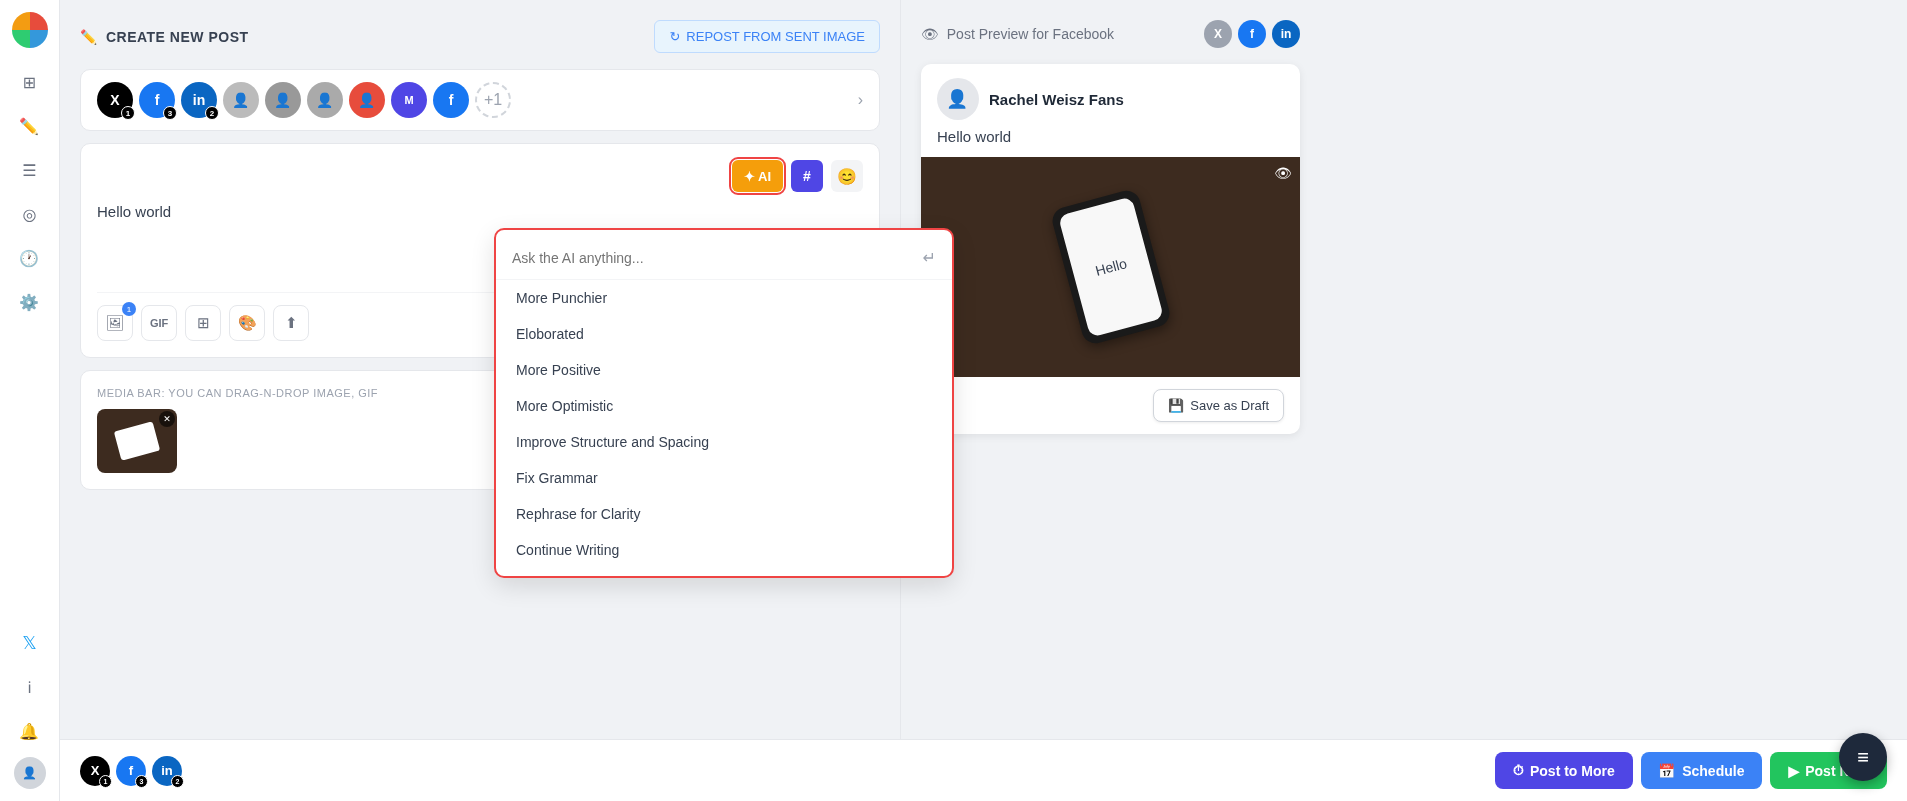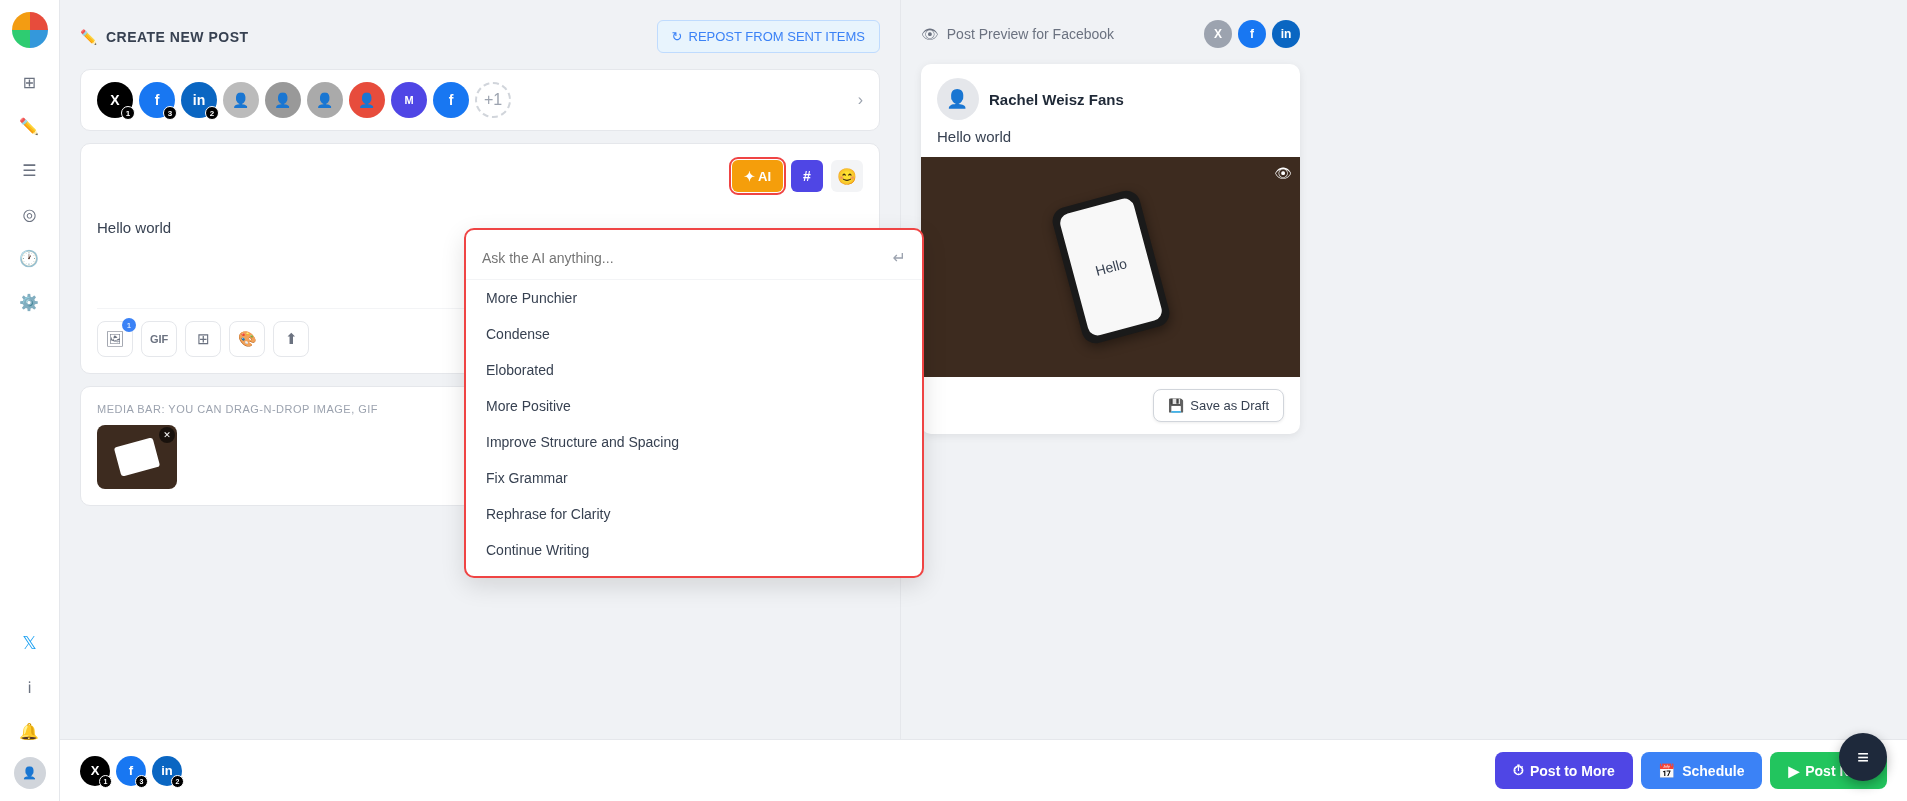--- a/index.html
+++ b/index.html
@@ -107,21 +107,21 @@
     
     .post-editor {
       background: #fff;
       border: 1px solid #e5e7eb;
       border-radius: 10px;
       padding: 16px;
       margin-bottom: 12px;
       position: relative;
     }
     .editor-toolbar {
-      display: flex; justify-content: flex-end; gap: 8px; margin-bottom: 24px;
+      display: flex; justify-content: flex-end; gap: 8px; margin-bottom: 8px;
     }
     .ai-btn {
       background: #f59e0b; color: #fff; border: none;
       padding: 6px 12px; border-radius: 6px; font-size: 13px; font-weight: 600;
       cursor: pointer; display: flex; align-items: center; gap: 4px;
       outline: 2px solid #ef4444; outline-offset: 1px;
     }
     .hash-btn {
       width: 32px; height: 32px; border-radius: 6px;
       background: #4f46e5; color: #fff;
@@ -195,21 +195,21 @@
     .bottom-account { width: 30px; height: 30px; border-radius: 50%; display: flex; align-items: center; justify-content: center; font-size: 13px; font-weight: 700; color: #fff; position: relative; }
     .bottom-account .badge { position: absolute; bottom: -2px; right: -2px; width: 13px; height: 13px; border-radius: 50%; background: #000; color: #fff; font-size: 7px; display: flex; align-items: center; justify-content: center; border: 1px solid #fff; }
     .action-buttons { display: flex; gap: 8px; }
     .btn-queue { background: #4f46e5; color: #fff; border: none; padding: 10px 18px; border-radius: 8px; font-size: 14px; font-weight: 600; cursor: pointer; display: flex; align-items: center; gap: 6px; }
     .btn-schedule { background: #3b82f6; color: #fff; border: none; padding: 10px 18px; border-radius: 8px; font-size: 14px; font-weight: 600; cursor: pointer; display: flex; align-items: center; gap: 6px; }
     .btn-post { background: #22c55e; color: #fff; border: none; padding: 10px 18px; border-radius: 8px; font-size: 14px; font-weight: 600; cursor: pointer; display: flex; align-items: center; gap: 6px; }
 
     
     .ai-dropdown {
       position: absolute;
-      top: 228px; left: 464px;
+      top: 228px; left: 494px;
       width: 460px;
       background: #fff;
       border: 2px solid #ef4444;
       border-radius: 10px;
       z-index: 100;
       box-shadow: 0 8px 24px rgba(0,0,0,0.12);
       padding: 12px 0 8px;
     }
     .ai-search-row {
       display: flex; align-items: center;
@@ -320,21 +320,21 @@
 
     <div class="left-panel">
 
       <div class="create-header">
         <div class="create-title">
           <span>✏️</span>
           <span>CREATE NEW POST</span>
         </div>
         <button class="repost-btn">
           <span>↻</span>
-          <span>REPOST FROM SENT ITEMS</span>
+          <span>REPOST FROM SENT IMAGE</span>
         </button>
       </div>
 
       <div class="account-bar">
         <div class="account-icons">
           <div class="account-icon x-icon">
             X<span class="badge">1</span>
           </div>
           <div class="account-icon fb-icon">
             f<span class="badge">3</span>
@@ -454,23 +454,23 @@
     </div>
   </div>
 </div>
 
 <div class="ai-dropdown">
   <div class="ai-search-row">
     <input class="ai-search-input" type="text" placeholder="Ask the AI anything..." style="">
     <span class="ai-enter-icon">↵</span>
   </div>
   <div class="ai-menu-item">More Punchier</div>
-  <div class="ai-menu-item">Condense</div>
   <div class="ai-menu-item">Eloborated</div>
   <div class="ai-menu-item">More Positive</div>
+  <div class="ai-menu-item">More Optimistic</div>
   <div class="ai-menu-item">Improve Structure and Spacing</div>
   <div class="ai-menu-item">Fix Grammar</div>
   <div class="ai-menu-item">Rephrase for Clarity</div>
   <div class="ai-menu-item">Continue Writing</div>
 </div>
 
 <div style="position:fixed; bottom: 20px; right: 20px; width: 48px; height: 48px; border-radius: 50%; background: #1e293b; display: flex; align-items: center; justify-content: center; color: #fff; font-size: 20px; cursor: pointer; box-shadow: 0 4px 12px rgba(0,0,0,0.3); z-index: 200;">
   <span>≡</span>
 </div>
 

